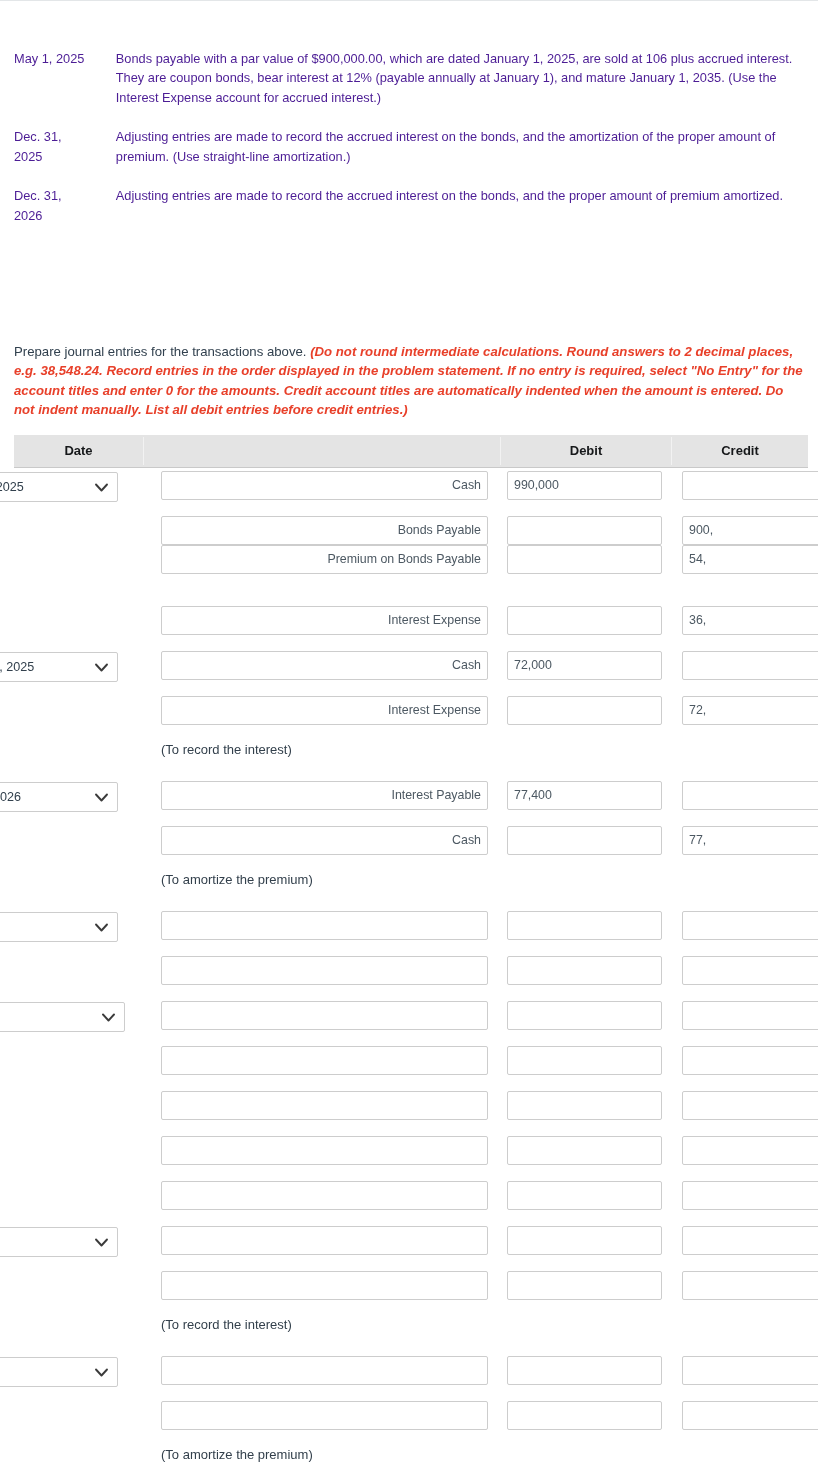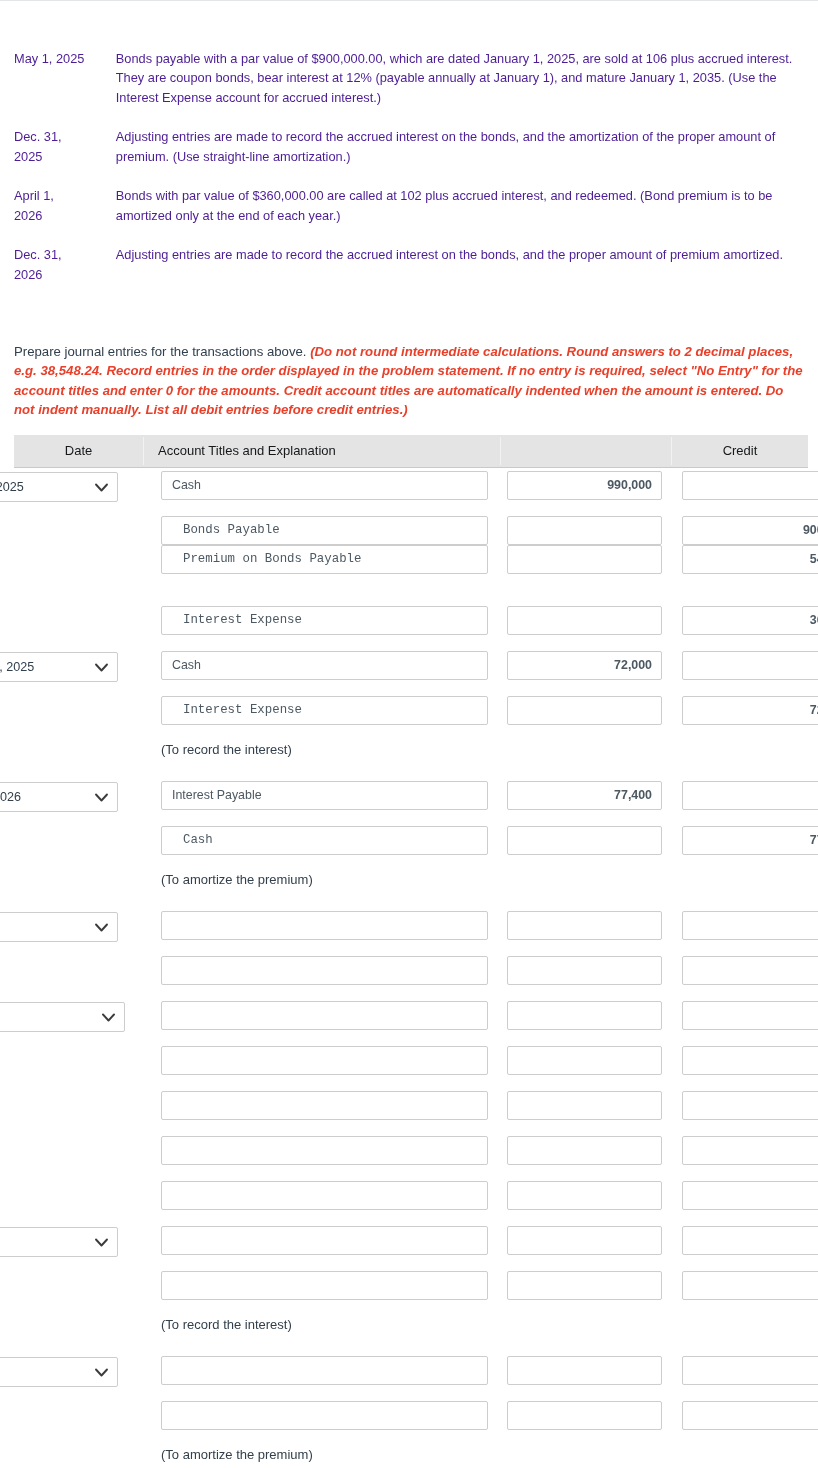--- a/index.html
+++ b/index.html
@@ -88,21 +88,21 @@
     height: 32px;
     background: #e4e4e4;
     border-bottom: 1px solid #c9c9c9;
   }
   .jhead .hcell {
     position: absolute;
     top: 0;
     height: 17px;
     line-height: 32px;
     font-size: 13px;
-    font-weight: normal;
+    font-weight: bold;
     color: #16181a;
     text-align: center;
   }
   .jhead .sep {
     position: absolute;
     top: 2px;
     width: 1px;
     height: 28px;
     background: #f2f2f2;
   }
@@ -174,22 +174,23 @@
     position: absolute;
     left: 10px;
     top: 0;
     right: 6px;
     height: 27px;
     line-height: 27px;
     font-size: 12.4px;
     color: #4c5862;
     white-space: nowrap;
     overflow: hidden;
-  }
-  .acct-input.indent .atext { left: 21px; font-family: Liberation Mono, monospace; }
+    text-align: right;
+  }
+  .acct-input.indent .atext { left: 21px; }
 
   
   .num-input {
     position: absolute;
     top: 2px;
     height: 29px;
     border: 1px solid #cdcdcd;
     background: #ffffff;
     border-radius: 2px;
     box-sizing: border-box;
@@ -198,24 +199,22 @@
   .num-credit { left: 682px; width: 155px; }
   .num-input .ntext {
     position: absolute;
     right: 9px;
     top: 0;
     left: 6px;
     height: 27px;
     line-height: 27px;
     font-size: 12.4px;
     color: #4c5862;
-    text-align: right;
     white-space: nowrap;
     overflow: hidden;
-    font-weight: bold;
   }
 
   
   .memo {
     position: absolute;
     left: 161px;
     font-size: 13px;
     color: #33404c;
     line-height: 1;
     white-space: nowrap;
@@ -232,43 +231,38 @@
         <tr>
           <td class="txn-date">May 1, 2025</td>
           <td class="txn-desc">Bonds payable with a par value of $900,000.00, which are dated January 1, 2025, are sold at 106 plus accrued interest. They are coupon bonds, bear interest at 12% (payable annually at January 1), and mature January 1, 2035. (Use the Interest Expense account for accrued interest.)</td>
         </tr>
         <tr>
           <td class="txn-date">Dec. 31,
 2025</td>
           <td class="txn-desc">Adjusting entries are made to record the accrued interest on the bonds, and the amortization of the proper amount of premium. (Use straight-line amortization.)</td>
         </tr>
         <tr>
-          <td class="txn-date">April 1,
-2026</td>
-          <td class="txn-desc">Bonds with par value of $360,000.00 are called at 102 plus accrued interest, and redeemed. (Bond premium is to be amortized only at the end of each year.)</td>
-        </tr>
-        <tr>
           <td class="txn-date">Dec. 31,
 2026</td>
           <td class="txn-desc">Adjusting entries are made to record the accrued interest on the bonds, and the proper amount of premium amortized.</td>
         </tr>
       </tbody>
   </table>
 
   <div class="prepare">
     <span>Prepare journal entries for the transactions above. </span><span class="em">(Do not round intermediate calculations. Round answers to 2 decimal places, e.g. 38,548.24. Record entries in the order displayed in the problem statement. If no entry is required, select "No Entry" for the account titles and enter 0 for the amounts. Credit account titles are automatically indented when the amount is entered. Do not indent manually. List all debit entries before credit entries.)</span>
   </div>
 
   <div class="journal">
 
     <div class="jhead">
       <div class="hcell h-date">Date</div>
       <div class="sep" style="left:129px"></div>
-      <div class="hcell h-acct">Account Titles and Explanation</div>
       <div class="sep" style="left:486px"></div>
+      <div class="hcell h-debit">Debit</div>
       <div class="sep" style="left:657px"></div>
       <div class="hcell h-credit">Credit</div>
     </div>
 
     <div class="rows" id="journal-rows">
         <div class="jrow" style="top: 0px;">
           <div class="date-select">
             <span class="dtext">ay 1, 2025</span>
             <span class="chev">
               <svg width="15" height="15" viewBox="0 0 15 15">

